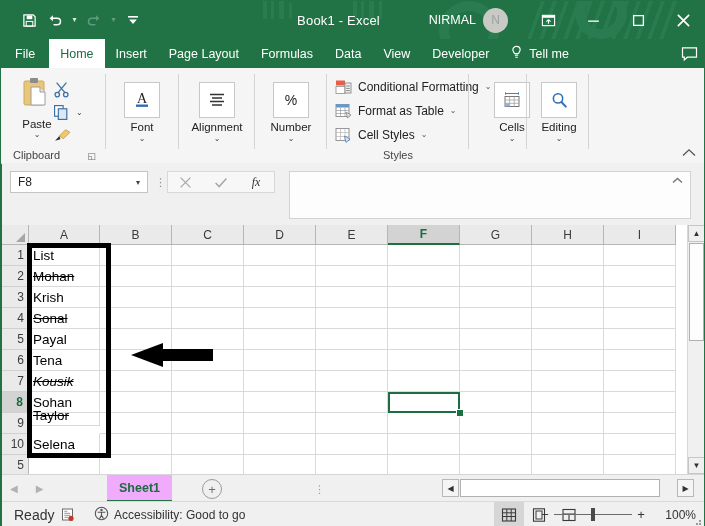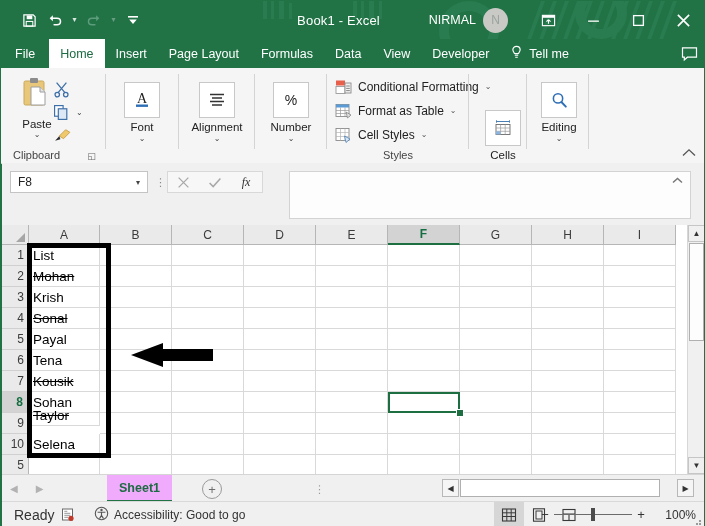--- a/index.html
+++ b/index.html
@@ -141,21 +141,21 @@
   }
   .namebox {
     position: absolute; left: 8px; top: 8px; width: 138px; height: 22px;
     background: #fff; border: 1px solid #c4c4c4;
     display: flex; align-items: center; box-sizing: border-box;
   }
   .namebox-text { flex: 1; padding-left: 7px; font-size: 12px; color: #222; }
   .namebox-caret { width: 18px; text-align: center; font-size: 8px; color: #444; }
   .fbar-dots { position: absolute; left: 153px; top: 13px; font-size: 11px; color: #888; letter-spacing:0; }
   .fbtns {
-    position: absolute; left: 165px; top: 8px; width: 96px; height: 22px;
+    position: absolute; left: 165px; top: 8px; width: 108px; height: 22px;
     border: 1px solid #d8d8d8; background: #f7f7f7; display: flex; box-sizing: border-box;
   }
   .fbtn { flex: 1; display: flex; align-items: center; justify-content: center; }
   .finput {
     position: absolute; left: 287px; top: 8px; width: 402px; height: 48px;
     background: #fdfdfd; border: 1px solid #d3d3d3; box-sizing: border-box;
   }
   .fexpand { position: absolute; right: 7px; top: 4px; font-size: 9px; color: #777; }
 
   
@@ -518,21 +518,21 @@
           </svg>
           <span>Cell Styles</span>
           <span class="style-caret">⌄</span>
         </div>
       </div>
       <div class="grp-label">Styles</div>
       <div class="grp-sep" style="right:0;"></div>
     </div>
 
     <div class="grp" style="left:468px; width:58px;">
-      <div class="bigbtn" style="position:absolute; left:4px; top:14px;margin-top:28px;">
+      <div class="bigbtn" style="position:absolute; left:13px; top:14px;">
         <div class="glyphbox">
           <svg width="20" height="19" viewBox="0 0 20 19">
             <path d="M3 2.5h14M3.5 1.3v2.4M16.5 1.3v2.4" stroke="#4b7fb5" stroke-width="1"></path>
             <rect x="3" y="5.5" width="14" height="10" fill="#fff" stroke="#6a6a6a" stroke-width=".9"></rect>
             <path d="M3 9h14M3 12.3h14M7.6 5.5v10M12.2 5.5v10" stroke="#9a9a9a" stroke-width=".7"></path>
             <rect x="3" y="12.3" width="4.6" height="3.2" fill="#8cb4dd"></rect>
           </svg>
         </div>
         <div class="lbl">Cells</div>
         <div class="dd">⌄</div>
@@ -626,21 +626,21 @@
     </div>
 
     <div class="cells">
 
       <div class="cell" style="left:0px;   top:0px;   width:71px; height:21px;">List</div>
       <div class="cell strike" style="left:0px; top:21px;  width:71px; height:21px;">Mohan</div>
       <div class="cell" style="left:0px;   top:42px;  width:71px; height:21px;">Krish</div>
       <div class="cell strike" style="left:0px; top:63px;  width:71px; height:21px;">Sonal</div>
       <div class="cell" style="left:0px;   top:84px;  width:71px; height:21px;">Payal</div>
       <div class="cell" style="left:0px;   top:105px; width:71px; height:21px;">Tena</div>
-      <div class="cell strike" style="left:0px; top:126px; width:71px; height:21px;">Kousik</div>
+      <div class="cell strike" style="left:0px; top:126px; width:71px; height:21px;font-style:italic;">Kousik</div>
       <div class="cell" style="left:0px;   top:147px; width:71px; height:21px;">Sohan</div>
       <div class="cell strike" style="left:0px; top:160px; width:71px; height:21px;text-align:center;">Taylor</div>
       <div class="cell" style="left:0px;   top:189px; width:71px; height:21px;">Selena</div>
       <div class="cell" style="left:0px;   top:210px; width:71px; height:21px;"></div>
 
       <div class="cell" style="left:71px;top:0px;width:72px;height:21px;"></div>
       <div class="cell" style="left:143px;top:0px;width:72px;height:21px;"></div>
       <div class="cell" style="left:215px;top:0px;width:72px;height:21px;"></div>
       <div class="cell" style="left:287px;top:0px;width:72px;height:21px;"></div>
       <div class="cell" style="left:359px;top:0px;width:72px;height:21px;"></div>

